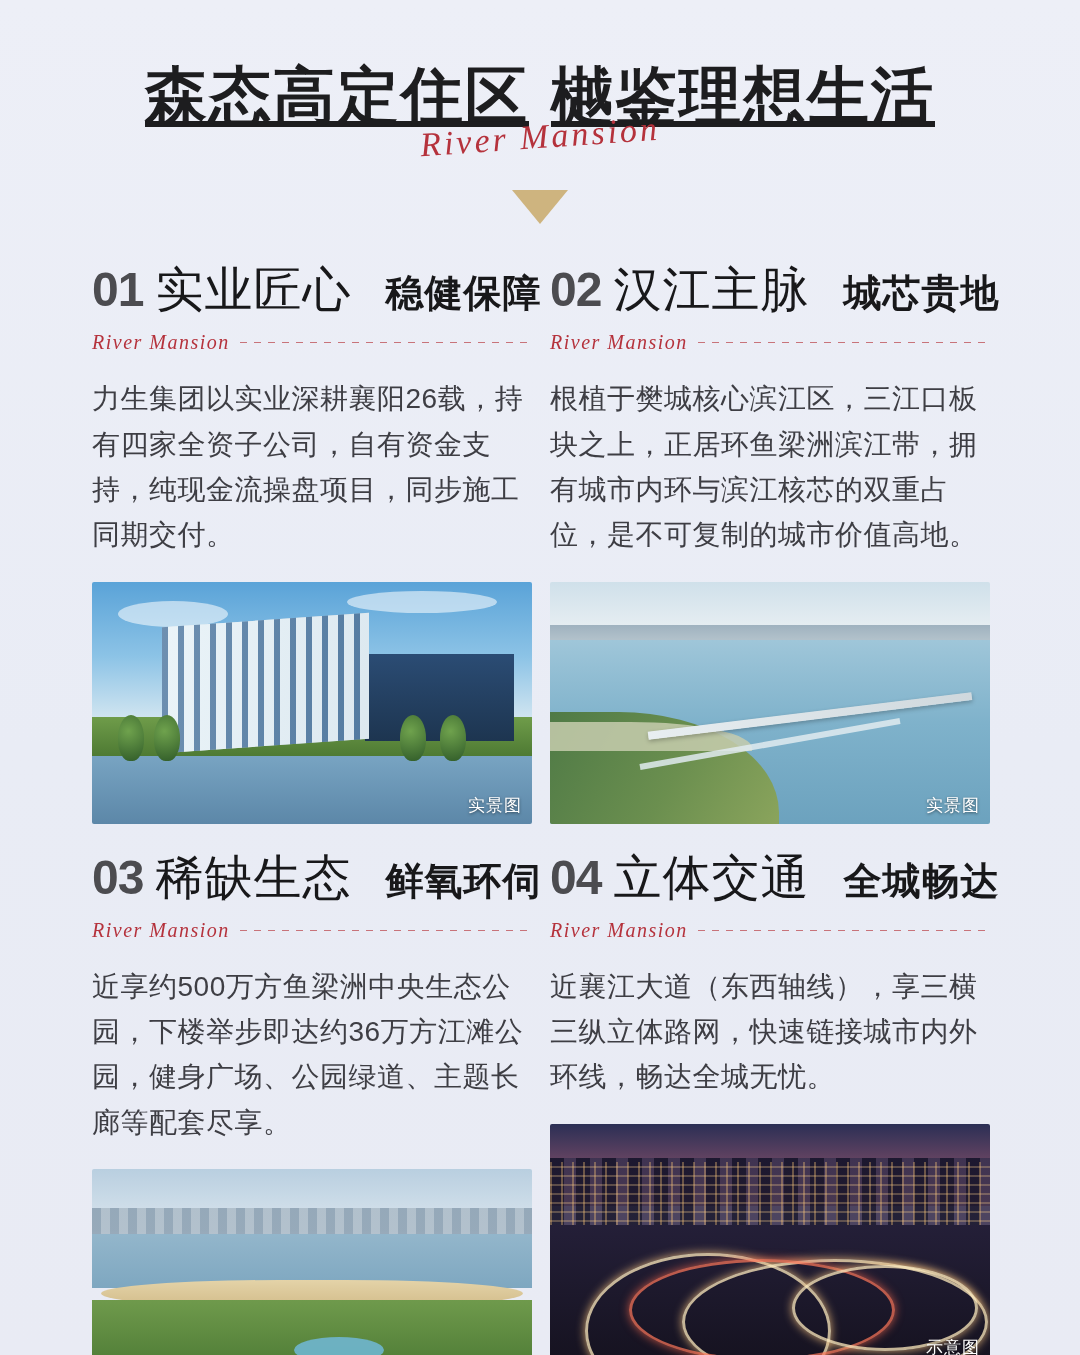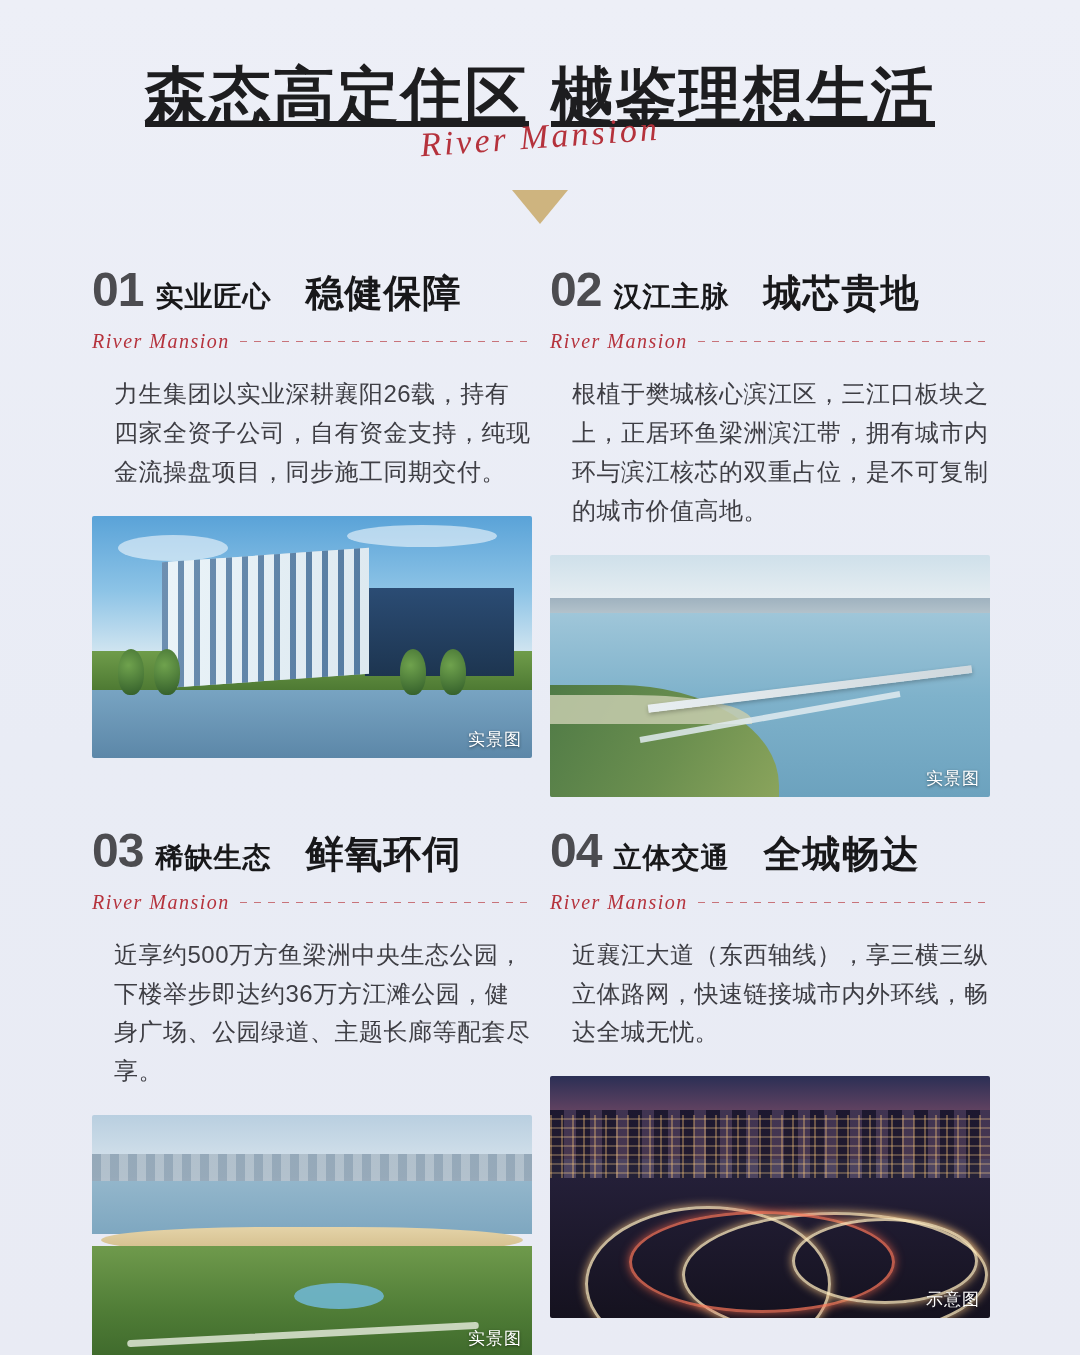--- a/index.html
+++ b/index.html
@@ -86,34 +86,35 @@
   }
   .num {
     font-family: "Liberation Sans", sans-serif;
     font-size: 48px;
     font-weight: bold;
     color: #4c4c50;
     letter-spacing: -1px;
     line-height: 1;
   }
   .title-a {
-    font-size: 28px;
-    font-weight: bold;
+    font-size: 48px;
+    font-weight: normal;
     color: #18181a;
     margin-left: 12px;
     letter-spacing: 1px;
     line-height: 1;
   }
   .title-b {
     font-size: 38px;
     font-weight: bold;
     color: #18181a;
     margin-left: 34px;
     letter-spacing: 1px;
     line-height: 1;
+    font-family: Liberation Mono, monospace;
   }
   .sub-line {
     display: flex;
     align-items: center;
     margin-top: 16px;
   }
   .sub-script {
     font-family: "Liberation Serif", serif;
     font-style: italic;
     font-size: 20px;
@@ -122,25 +123,24 @@
     white-space: nowrap;
   }
   .dashes {
     flex: 1;
     height: 1px;
     margin-left: 10px;
     background-image: repeating-linear-gradient(to right, #c8737a 0 7px, transparent 7px 14px);
   }
   .body-text {
     margin-top: 22px;
-    font-size: 24px;
+    font-size: 28px;
     line-height: 1.62;
     color: #3e3e44;
     letter-spacing: 0.5px;
-    margin-left: 22px;
   }
   .photo {
     margin-top: 24px;
     width: 440px;
     height: 242px;
     position: relative;
     overflow: hidden;
     border-radius: 2px;
   }
   .photo .caption {

